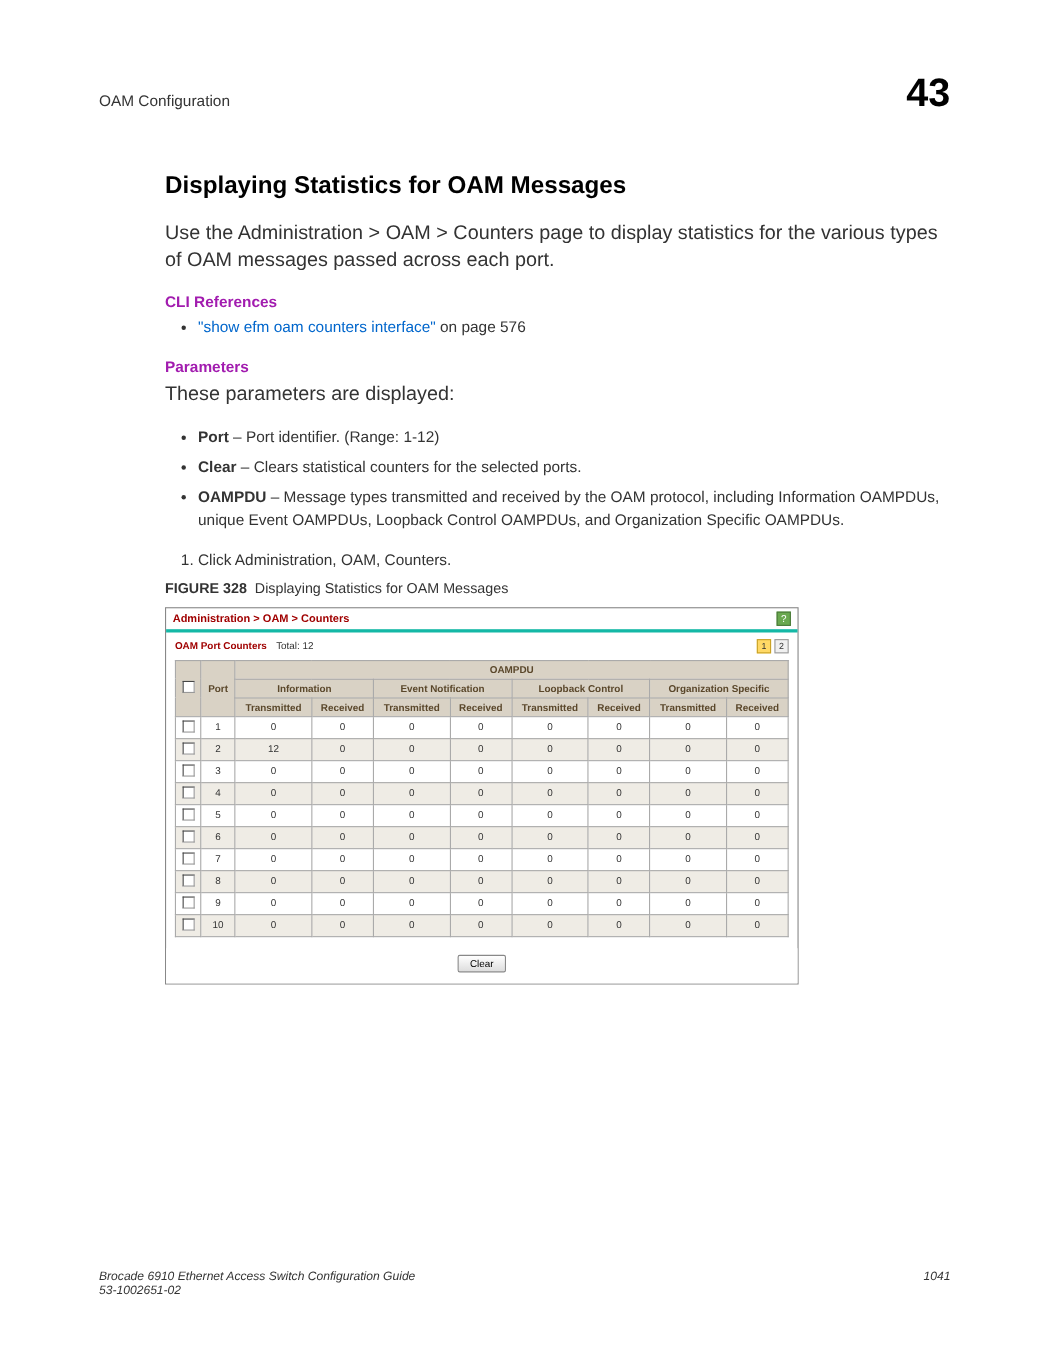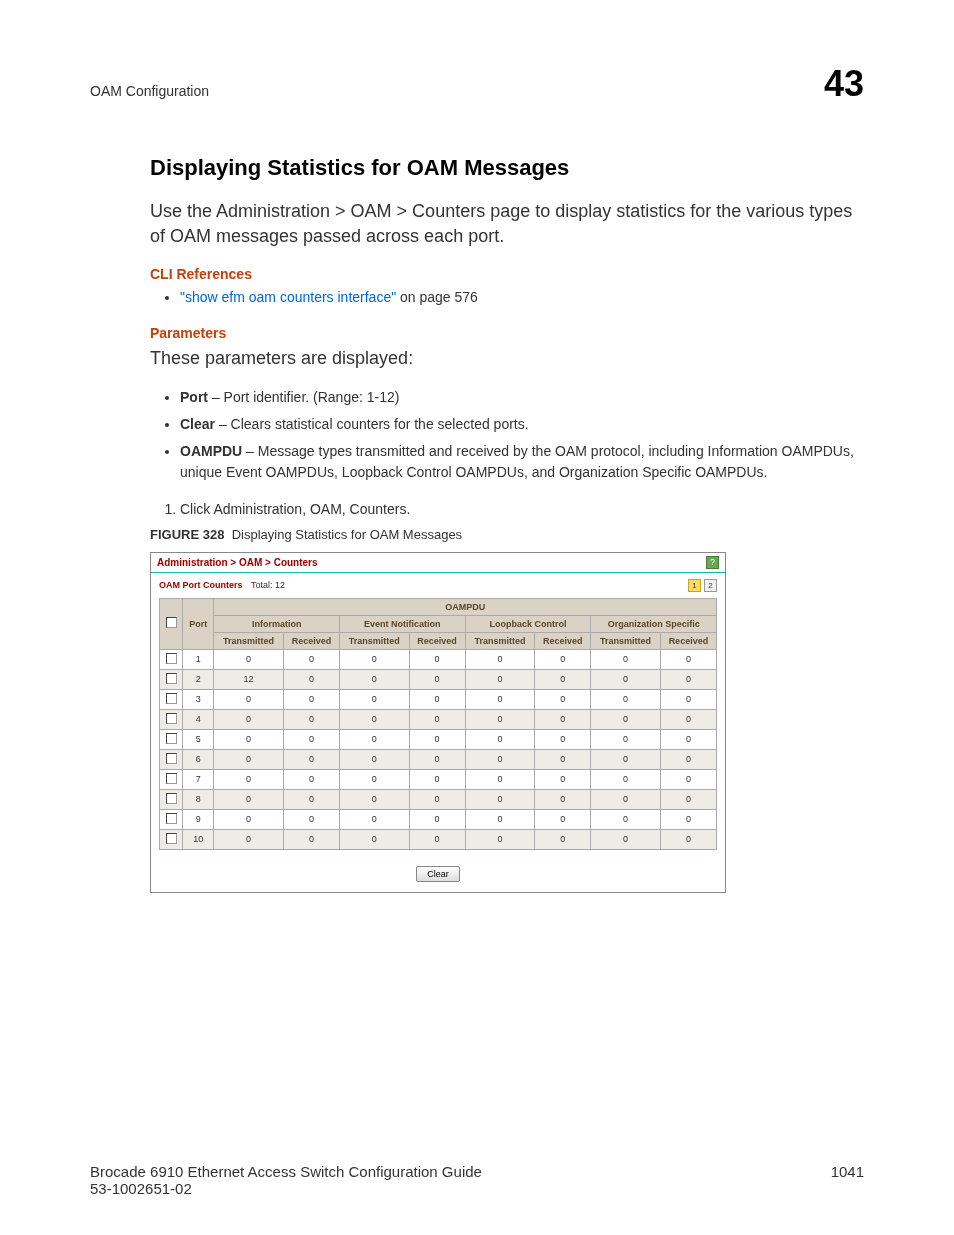--- a/index.html
+++ b/index.html
@@ -19,40 +19,40 @@
     align-items: baseline;
     margin-bottom: 50px;
     padding-left: 0;
     gap: 47px;
   }
   .header-left { font-size: 14px; color: #333; }
   .chapter-num { font-size: 36px; font-weight: 600; color: #000; }
   .content { padding-left: 60px; }
   h1 { font-size: 22px; font-weight: bold; color: #000; margin-bottom: 18px; }
   p { font-size: 18px; line-height: 1.4; margin-bottom: 16px; color: #333; }
-  .subhead { font-size: 14px; font-weight: bold; color: #c2410c; margin-bottom: 2px; }
+  .subhead { font-size: 14px; font-weight: bold; color: #a21caf; margin-bottom: 2px; }
   ul.bullets { list-style: disc; padding-left: 30px; margin-bottom: 16px; }
   ul.bullets li { font-size: 14px; line-height: 1.5; margin-bottom: 6px; color: #333; }
   ol.steps { padding-left: 30px; }
   ol.steps li { font-size: 14px; line-height: 1.5; margin-bottom: 6px; }
   .cli-link { color: #0066cc; }
   .fig-caption { font-size: 13px; margin-bottom: 8px; }
   .fig-caption .fig-label { font-weight: bold; }
   .figure-box {
     border: 1px solid #888;
     background: #fff;
     width: 576px;
     font-size: 9px;
   }
   .fig-header {
     display: flex;
     justify-content: space-between;
     align-items: center;
     padding: 3px 6px;
-    border-bottom: 1px solid #14b8a6;
+    border-bottom: 3px solid #14b8a6;
   }
   .breadcrumb { color: #a00000; font-weight: bold; font-size: 10px; }
   .help-icon {
     width: 13px; height: 13px; background: #6aa84f;
     color: #fff; font-size: 9px; display: flex;
     align-items: center; justify-content: center;
     border: 1px solid #4a7a3a;
   }
   .counters-bar {
     display: flex; justify-content: space-between;
@@ -93,24 +93,24 @@
     display: inline-block;
   }
   .clear-row { text-align: center; padding: 6px 0 10px 0; background: #fff; }
   .clear-btn {
     font-size: 9px; padding: 2px 10px;
     background: linear-gradient(#fff,#ddd);
     border: 1px solid #888; border-radius: 2px;
   }
   .footer {
     position: absolute;
-    bottom: 38px;
+    bottom: 56px;
     left: 90px; right: 90px;
     display: flex; justify-content: space-between;
-    font-size: 15px; color: #333;
+    font-size: 11px; font-style: italic; color: #333;
   }
 </style>
 </head>
 <body>
 
 <div class="header-row">
   <span class="header-left">OAM Configuration</span>
   <span class="chapter-num">43</span>
 </div>
 

